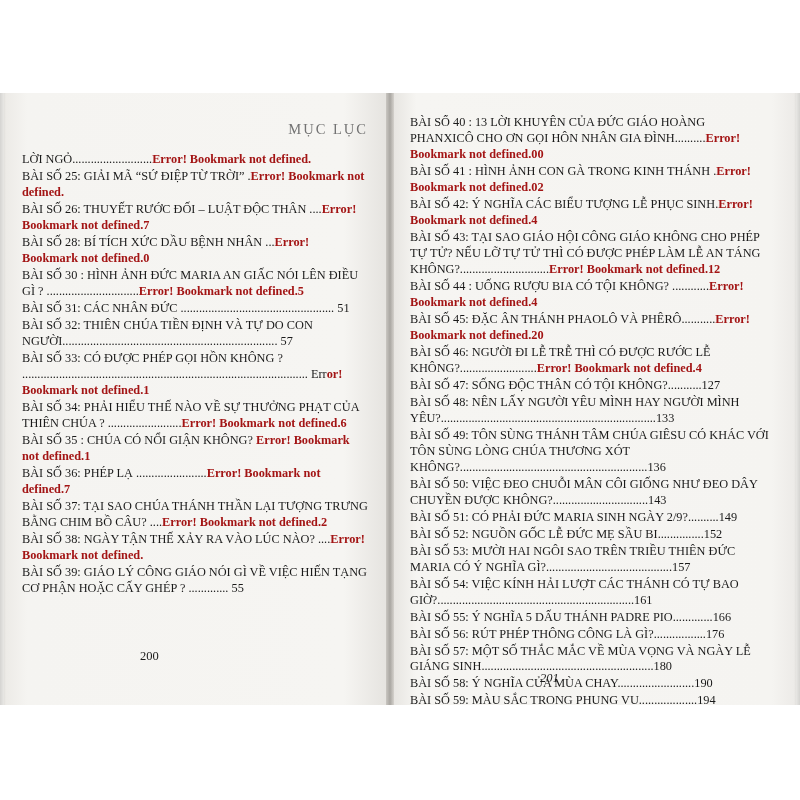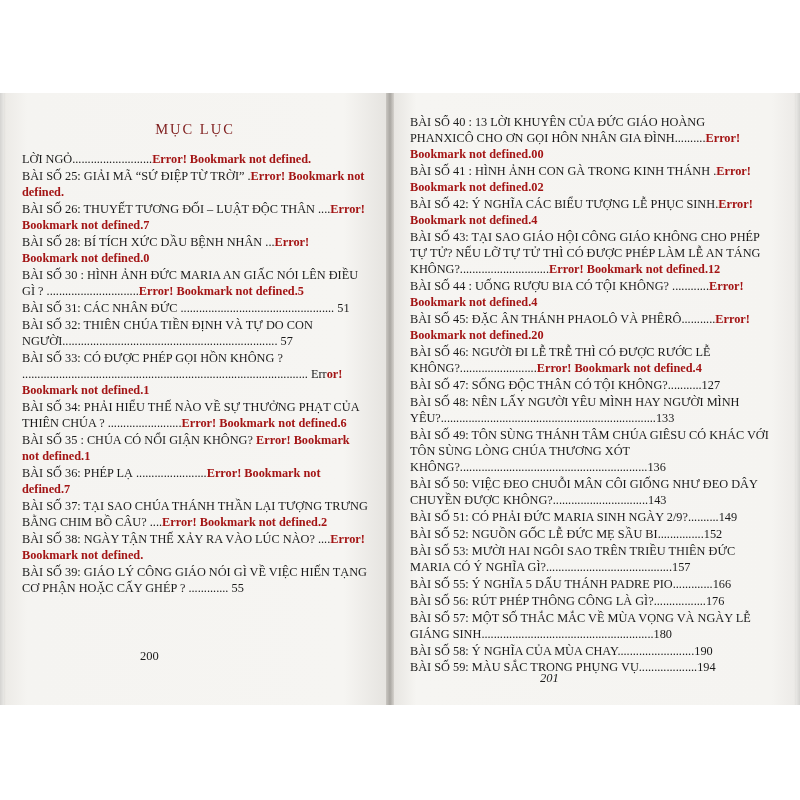--- a/index.html
+++ b/index.html
@@ -71,24 +71,24 @@
     left: 22px;
     top: 28px;
     width: 346px;
   }
   .content-right {
     left: 410px;
     top: 22px;
     width: 360px;
   }
   .toc-title {
-    text-align: center;
+    text-align: right;
     font-size: 14.5px;
     letter-spacing: 2px;
-    color: #7f1d1d;
+    color: #737373;
     margin: 0 0 14px 0;
     font-family: "Liberation Serif", serif;
   }
   .entry {
     font-size: 12.3px;
     line-height: 1.30;
     color: #1a1a1a;
     margin: 0 0 1px 0;
     text-align: left;
     word-wrap: break-word;
@@ -133,21 +133,21 @@
   <div class="spread">
     <div class="page page-left"></div>
     <div class="page page-right"></div>
     <div class="gutter"></div>
 
     <div class="content content-left">
       <div class="toc-title">MỤC  LỤC</div>
       <div id="left-entries">
           <p class="entry"><span>LỜI NGỎ..........................</span><span class="err">Error! Bookmark not defined.</span></p>
           <p class="entry"><span>BÀI SỐ 25: GIẢI MÃ “SỨ ĐIỆP TỪ TRỜI” .</span><span class="err">Error! Bookmark not defined.</span></p>
-          <p class="entry"><span>BÀI SỐ 26: THUYẾT TƯƠNG ĐỐI – LUẬT ĐỘC THÂN ....</span><span class="err">Error! Bookmark not defined.7</span></p>
+          <p class="entry"><span>BÀI SỐ 26: THUYẾT RƯỚC ĐỐI – LUẬT ĐỘC THÂN ....</span><span class="err">Error! Bookmark not defined.7</span></p>
           <p class="entry"><span>BÀI SỐ 28: BÍ TÍCH XỨC DẦU BỆNH NHÂN ...</span><span class="err">Error! Bookmark not defined.0</span></p>
           <p class="entry"><span>BÀI SỐ 30 : HÌNH ẢNH ĐỨC MARIA AN GIẤC NÓI LÊN ĐIỀU GÌ ? ..............................</span><span class="err">Error! Bookmark not defined.5</span></p>
           <p class="entry"><span>BÀI SỐ 31: CÁC NHÂN ĐỨC .................................................. 51</span></p>
           <p class="entry"><span>BÀI SỐ 32: THIÊN CHÚA TIỀN ĐỊNH VÀ TỰ DO CON NGƯỜI...................................................................... 57</span></p>
           <p class="entry"><span>BÀI SỐ 33: CÓ ĐƯỢC PHÉP GỌI HỒN KHÔNG ? ............................................................................................. Err</span><span class="err">or! Bookmark not defined.1</span></p>
           <p class="entry"><span>BÀI SỐ 34: PHẢI HIỂU THẾ NÀO VỀ SỰ THƯỞNG PHẠT CỦA THIÊN CHÚA ? ........................</span><span class="err">Error! Bookmark not defined.6</span></p>
           <p class="entry"><span>BÀI SỐ 35 : CHÚA CÓ NỔI GIẬN KHÔNG? </span><span class="err">Error! Bookmark not defined.1</span></p>
           <p class="entry"><span>BÀI SỐ 36: PHÉP LẠ .......................</span><span class="err">Error! Bookmark not defined.7</span></p>
           <p class="entry"><span>BÀI SỐ 37: TẠI SAO CHÚA THÁNH THẦN LẠI TƯỢNG TRƯNG BẰNG CHIM BỒ CÂU? ....</span><span class="err">Error! Bookmark not defined.2</span></p>
           <p class="entry"><span>BÀI SỐ 38: NGÀY TẬN THẾ XẢY RA VÀO LÚC NÀO? ....</span><span class="err">Error! Bookmark not defined.</span></p>
@@ -164,20 +164,21 @@
           <p class="entry"><span>BÀI SỐ 44 : UỐNG RƯỢU BIA CÓ TỘI KHÔNG? ............</span><span class="err">Error! Bookmark not defined.4</span></p>
           <p class="entry"><span>BÀI SỐ 45: ĐẶC ÂN THÁNH PHAOLÔ VÀ PHÊRÔ...........</span><span class="err">Error! Bookmark not defined.20</span></p>
           <p class="entry"><span>BÀI SỐ 46: NGƯỜI ĐI LỄ TRỄ THÌ CÓ ĐƯỢC RƯỚC LỄ KHÔNG?.........................</span><span class="err">Error! Bookmark not defined.4</span></p>
           <p class="entry"><span>BÀI SỐ 47: SỐNG ĐỘC THÂN CÓ TỘI KHÔNG?...........127</span></p>
           <p class="entry"><span>BÀI SỐ 48: NÊN LẤY NGƯỜI YÊU MÌNH HAY NGƯỜI MÌNH YÊU?......................................................................133</span></p>
           <p class="entry"><span>BÀI SỐ 49: TÔN SÙNG THÁNH TÂM CHÚA GIÊSU CÓ KHÁC VỚI TÔN SÙNG LÒNG CHÚA THƯƠNG XÓT KHÔNG?.............................................................136</span></p>
           <p class="entry"><span>BÀI SỐ 50: VIỆC ĐEO CHUỖI MÂN CÔI GIỐNG NHƯ ĐEO DÂY CHUYỀN ĐƯỢC KHÔNG?...............................143</span></p>
           <p class="entry"><span>BÀI SỐ 51: CÓ PHẢI ĐỨC MARIA SINH NGÀY 2/9?..........149</span></p>
           <p class="entry"><span>BÀI SỐ 52: NGUỒN GỐC LỄ ĐỨC MẸ SẦU BI...............152</span></p>
           <p class="entry"><span>BÀI SỐ 53: MƯỜI HAI NGÔI SAO TRÊN TRIỀU THIÊN ĐỨC MARIA CÓ Ý NGHĨA GÌ?.........................................157</span></p>
+          <p class="entry"><span>BÀI SỐ 54: VIỆC KÍNH HẢI LƯỢT CÁC THÁNH CÓ TỰ BAO GIỜ?................................................................161</span></p>
           <p class="entry"><span>BÀI SỐ 55: Ý NGHĨA 5 DẤU THÁNH PADRE PIO.............166</span></p>
           <p class="entry"><span>BÀI SỐ 56: RÚT PHÉP THÔNG CÔNG LÀ GÌ?.................176</span></p>
           <p class="entry"><span>BÀI SỐ 57: MỘT SỐ THẮC MẮC VỀ MÙA VỌNG VÀ NGÀY LỄ GIÁNG SINH........................................................180</span></p>
           <p class="entry"><span>BÀI SỐ 58: Ý NGHĨA CỦA MÙA CHAY.........................190</span></p>
           <p class="entry"><span>BÀI SỐ 59: MÀU SẮC TRONG PHỤNG VỤ...................194</span></p>
         </div>
     </div>
 
     <div class="folio folio-left">200</div>
     <div class="folio folio-right">201</div>

